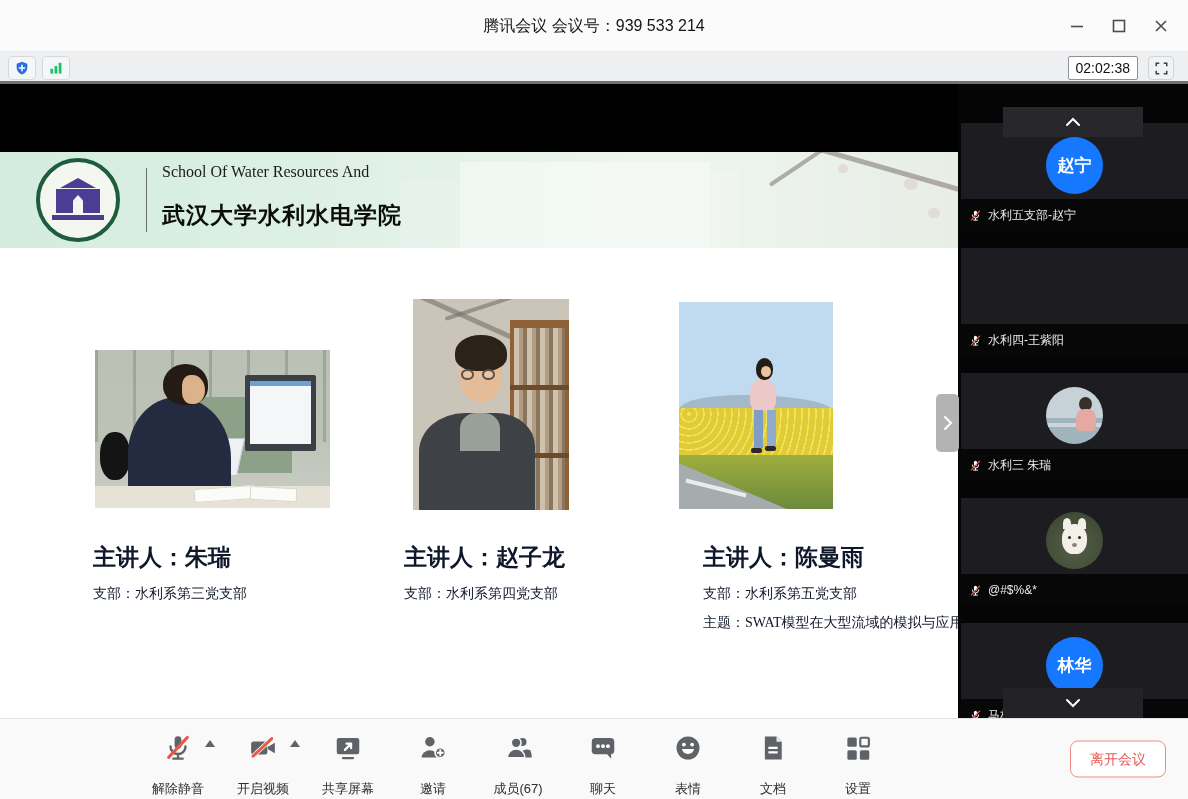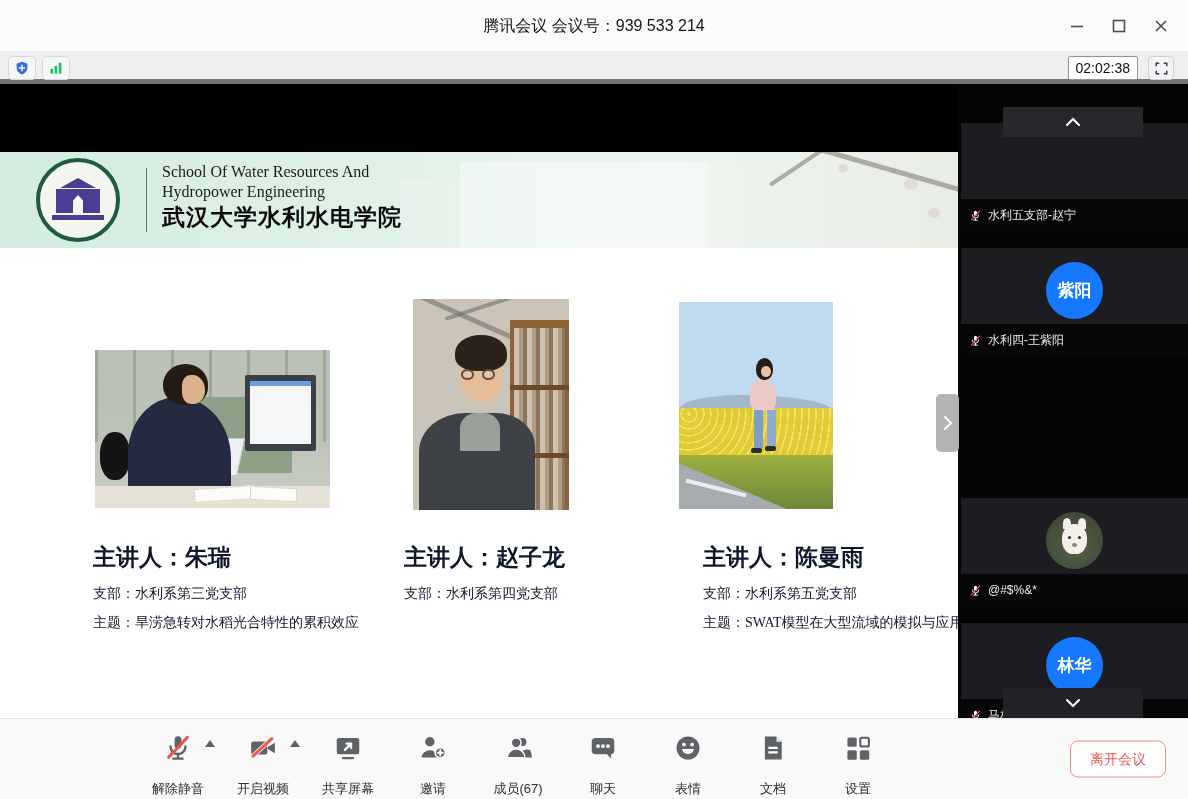--- a/index.html
+++ b/index.html
@@ -7,21 +7,21 @@
   body { font-family:"Liberation Sans", sans-serif; overflow:hidden; background:#000; }
   #app { position:relative; width:1188px; height:799px; background:#000; }
 
   
   .titlebar { position:absolute; top:0; left:0; width:1188px; height:52px; background:#fbfbfc; border-bottom:1px solid #ececec; }
   .titlebar .title { position:absolute; left:0; right:0; top:0; height:52px; line-height:52px; text-align:center; font-size:16px; color:#16161a; }
   .winctrl { position:absolute; top:0; right:6px; height:52px; display:flex; align-items:center; }
   .winctrl .wbtn { width:42px; height:52px; display:flex; align-items:center; justify-content:center; color:#4a4d52; cursor:pointer; }
 
   
-  .subbar { position:absolute; top:52px; left:0; width:1188px; height:32px; background:#edeff1; border-bottom:5px solid #737373; }
+  .subbar { position:absolute; top:52px; left:0; width:1188px; height:32px; background:#edeff1; border-bottom:3px solid #737373; }
   .subbar .left { position:absolute; left:8px; top:4px; display:flex; gap:6px; }
   .minibox { width:28px; height:24px; border:1px solid #d6d9dc; border-radius:4px; background:#f4f6f7; display:flex; align-items:center; justify-content:center; }
   .subbar .right { position:absolute; right:14px; top:4px; display:flex; gap:10px; align-items:center; }
   .timerbox { height:24px; min-width:70px; padding:0 7px; background:#fff; border:1px solid #8f9398; border-radius:2px; font-size:14px; color:#111; display:flex; align-items:center; justify-content:center; }
   .fsbox { width:26px; height:24px; border:1px solid #cfd3d6; border-radius:4px; display:flex; align-items:center; justify-content:center; background:#f0f2f3; }
 
   
   .main { position:absolute; top:84px; left:0; width:1188px; height:634px; background:#000; }
   .stage { position:absolute; left:0; top:0; width:958px; height:634px; background:#000; overflow:hidden; }
 
@@ -35,21 +35,21 @@
   .hd-blossom { position:absolute; border-radius:50%; background:#dccbc9; opacity:.55; }
   .logo { position:absolute; left:36px; top:6px; width:84px; height:84px; border-radius:50%; background:#f4f6f0; border:4px solid #1e5c3c; display:flex; align-items:center; justify-content:center; }
   .logo-inner { position:relative; width:56px; height:44px; }
   .logo-roof { position:absolute; left:10px; top:0; width:36px; height:10px; background:#4b3d93; clip-path:polygon(0 100%,50% 0,100% 100%); }
   .logo-body { position:absolute; left:6px; top:11px; width:44px; height:24px; background:#4b3d93; }
   .logo-door { position:absolute; left:23px; top:17px; width:10px; height:18px; background:#f4f6f0; clip-path:polygon(0 100%,0 30%,50% 0,100% 30%,100% 100%); }
   .logo-base { position:absolute; left:2px; top:37px; width:52px; height:5px; background:#4b3d93; }
   .hd-divider { position:absolute; left:146px; top:16px; width:1px; height:64px; background:#6a6f6a; }
   .hd-text { position:absolute; left:162px; top:10px; }
   .hd-en { font-family:"Liberation Serif", serif; font-size:16px; line-height:20px; color:#1c1c1c; }
-  .hd-cn { margin-top:0; font-size:23px; font-weight:bold; color:#0c0c0c; letter-spacing:1px; font-family:"Liberation Sans", sans-serif; }
+  .hd-cn { margin-top:18px; font-size:23px; font-weight:bold; color:#0c0c0c; letter-spacing:1px; font-family:"Liberation Sans", sans-serif; }
 
   
   .photo { position:absolute; overflow:hidden; }
   .abs { position:absolute; }
   .photo1 { left:95px; top:198px; width:235px; height:158px; background:linear-gradient(#b4bab0,#c8ccc2); }
   .p1-cab { inset:0 0 42% 0; background:repeating-linear-gradient(90deg,#98a094 0 3px,#bcc2b6 3px 38px); opacity:.8; }
   .p1-wall { left:34%; right:16%; top:30%; bottom:22%; background:#8da189; }
   .p1-note { width:10px; height:10px; }
   .p1-mon { right:6%; top:16%; width:30%; height:48%; background:#3b4046; border-radius:2px; }
   .p1-scr { inset:7% 7% 10% 7%; background:#f5f6f8; }
@@ -198,21 +198,20 @@
             <div class="logo-inner">
               <div class="logo-roof"></div>
               <div class="logo-body"></div>
               <div class="logo-door"></div>
               <div class="logo-base"></div>
             </div>
           </div>
           <div class="hd-divider"></div>
           <div class="hd-text">
             <div class="hd-en">School Of Water Resources And</div>
-            <div class="hd-en">Hydropower Engineering</div>
             <div class="hd-cn">武汉大学水利水电学院</div>
           </div>
         </div>
 
         <div class="photo photo1">
           <div class="abs p1-cab"></div>
           <div class="abs p1-wall"></div>
           <div class="abs p1-note" style="left:38%; top:36%; background:#e9d87a;"></div>
           <div class="abs p1-note" style="left:46%; top:42%; background:#e8b8c8;"></div>
           <div class="abs p1-note" style="left:40%; top:52%; background:#d8c878;"></div>
@@ -258,21 +257,20 @@
           <div class="abs p3-legR"></div>
           <div class="abs p3-hair"></div>
           <div class="abs p3-face"></div>
           <div class="abs p3-shoe" style="left:47%; top:70.5%;"></div>
           <div class="abs p3-shoe" style="left:56%; top:69.5%;"></div>
         </div>
 
         <div class="pt pt1">
           <div class="l1">主讲人：朱瑞</div>
           <div class="l2">支部：水利系第三党支部</div>
-          <div class="l2">主题：旱涝急转对水稻光合特性的累积效应</div>
         </div>
         <div class="pt pt2">
           <div class="l1">主讲人：赵子龙</div>
           <div class="l2">支部：水利系第四党支部</div>
         </div>
         <div class="pt pt3">
           <div class="l1">主讲人：陈曼雨</div>
           <div class="l2">支部：水利系第五党支部</div>
           <div class="l2">主题：SWAT模型在大型流域的模拟与应用</div>
         </div>
@@ -286,46 +284,63 @@
     </div>
 
     <div class="sidebar">
       <div class="collapse-bar collapse-up">
         <svg width="18" height="12" viewBox="0 0 18 12">
           <polyline points="3,9 9,3 15,9" fill="none" stroke="#fff" stroke-width="2" stroke-linecap="round"></polyline>
         </svg>
       </div>
 
       <div class="tile t1">
+        <div class="avwrap">
+            <div class="avatar" style="background:#1677ff;">
+              <span>赵宁</span>
+            </div>
+          </div>
         <div class="namebar">
           <svg width="13" height="13" viewBox="0 0 24 24">
             <rect x="9.2" y="3" width="5.6" height="10" rx="2.8" fill="#fff"></rect>
             <path d="M6.2 11 a5.8 5.8 0 0 0 11.6 0 M12 17 V20 M8.5 20.5 H15.5" fill="none" stroke="#fff" stroke-width="1.8" stroke-linecap="round"></path>
             <line x1="4.5" y1="20" x2="19.5" y2="4" stroke="#e8594a" stroke-width="2.4" stroke-linecap="round"></line>
           </svg>
           <span class="pname">水利五支部-赵宁</span>
         </div>
       </div>
 
       <div class="tile t2">
-        <div class="avwrap">
-            <div class="avatar" style="background:#1677ff;">
-              <span>紫阳</span>
-            </div>
-          </div>
         <div class="namebar">
           <svg width="13" height="13" viewBox="0 0 24 24">
             <rect x="9.2" y="3" width="5.6" height="10" rx="2.8" fill="#fff"></rect>
             <path d="M6.2 11 a5.8 5.8 0 0 0 11.6 0 M12 17 V20 M8.5 20.5 H15.5" fill="none" stroke="#fff" stroke-width="1.8" stroke-linecap="round"></path>
             <line x1="4.5" y1="20" x2="19.5" y2="4" stroke="#e8594a" stroke-width="2.4" stroke-linecap="round"></line>
           </svg>
           <span class="pname">水利四-王紫阳</span>
         </div>
       </div>
 
+      <div class="tile t3">
+        <div class="avwrap">
+          <div class="avatar av-photo-sea">
+            <div class="sea-rail"></div>
+              <div class="sea-head"></div>
+              <div class="sea-body"></div>
+          </div>
+        </div>
+        <div class="namebar">
+          <svg width="13" height="13" viewBox="0 0 24 24">
+            <rect x="9.2" y="3" width="5.6" height="10" rx="2.8" fill="#fff"></rect>
+            <path d="M6.2 11 a5.8 5.8 0 0 0 11.6 0 M12 17 V20 M8.5 20.5 H15.5" fill="none" stroke="#fff" stroke-width="1.8" stroke-linecap="round"></path>
+            <line x1="4.5" y1="20" x2="19.5" y2="4" stroke="#e8594a" stroke-width="2.4" stroke-linecap="round"></line>
+          </svg>
+          <span class="pname">水利三 朱瑞</span>
+        </div>
+      </div>
 
       <div class="tile t4">
         <div class="avwrap">
           <div class="avatar av-photo-alpaca">
             <div class="alp-earL"></div>
               <div class="alp-earR"></div>
               <div class="alp-head"></div>
             <div class="alp-eyeL"></div>
               <div class="alp-eyeR"></div>
               <div class="alp-nose"></div>

